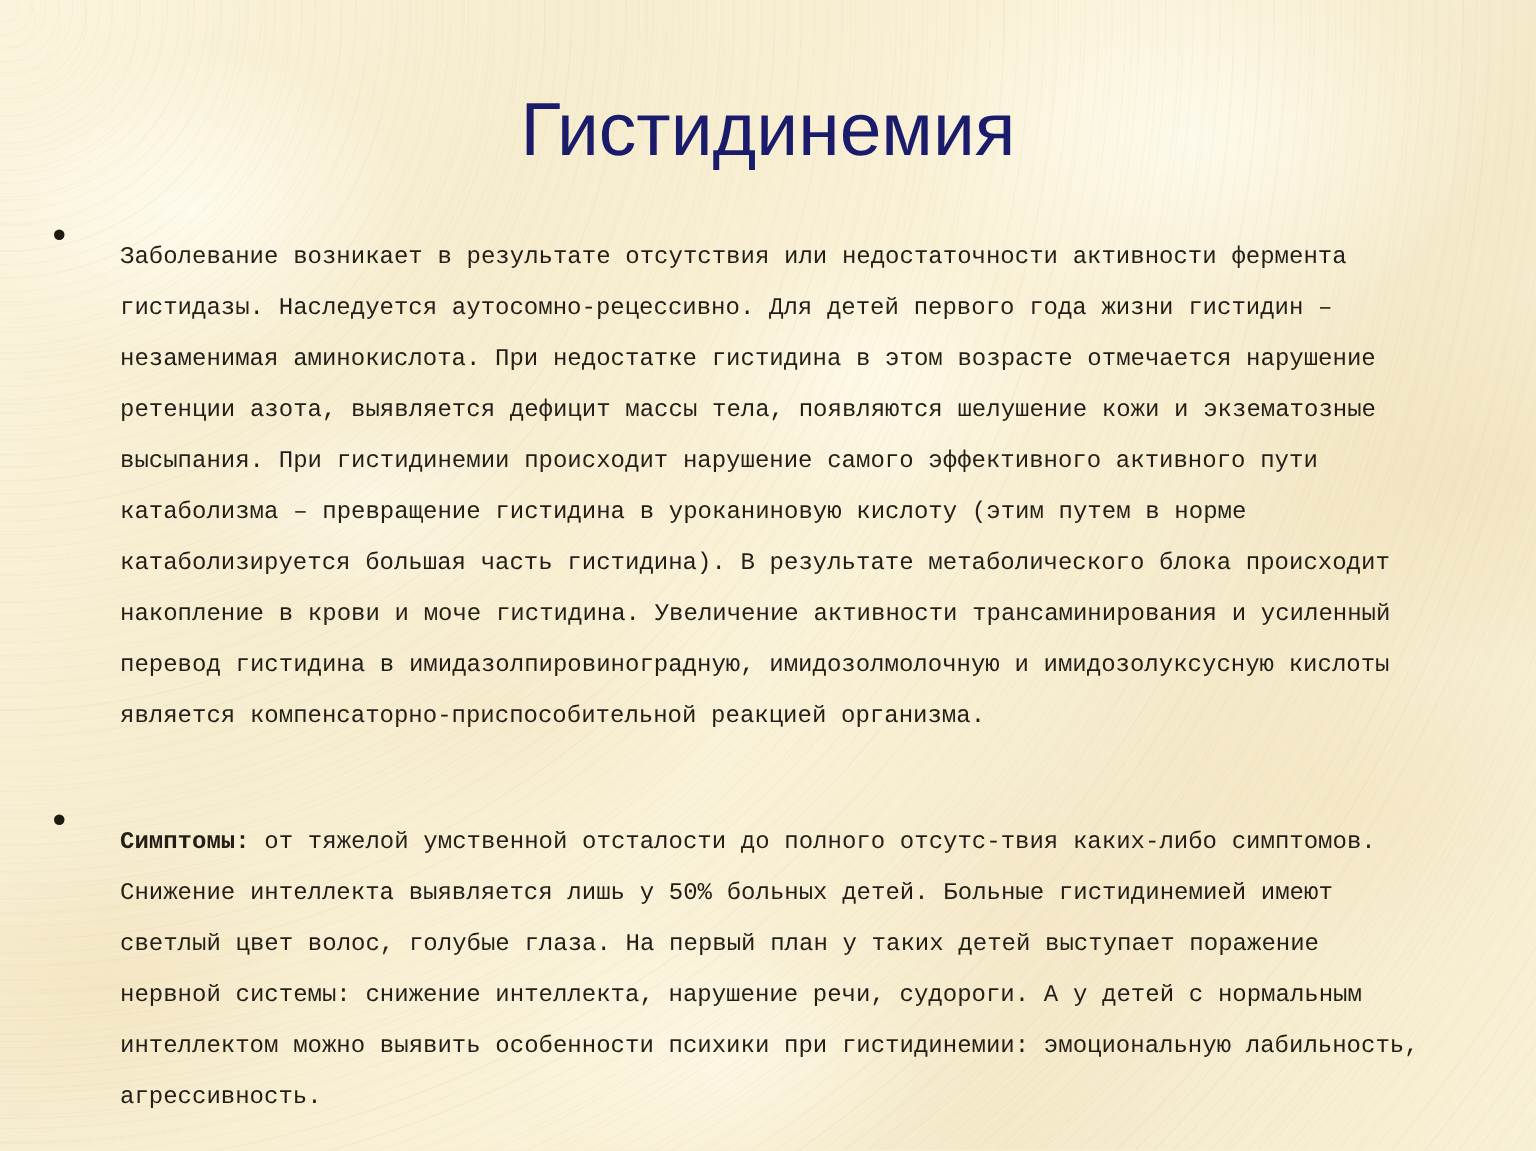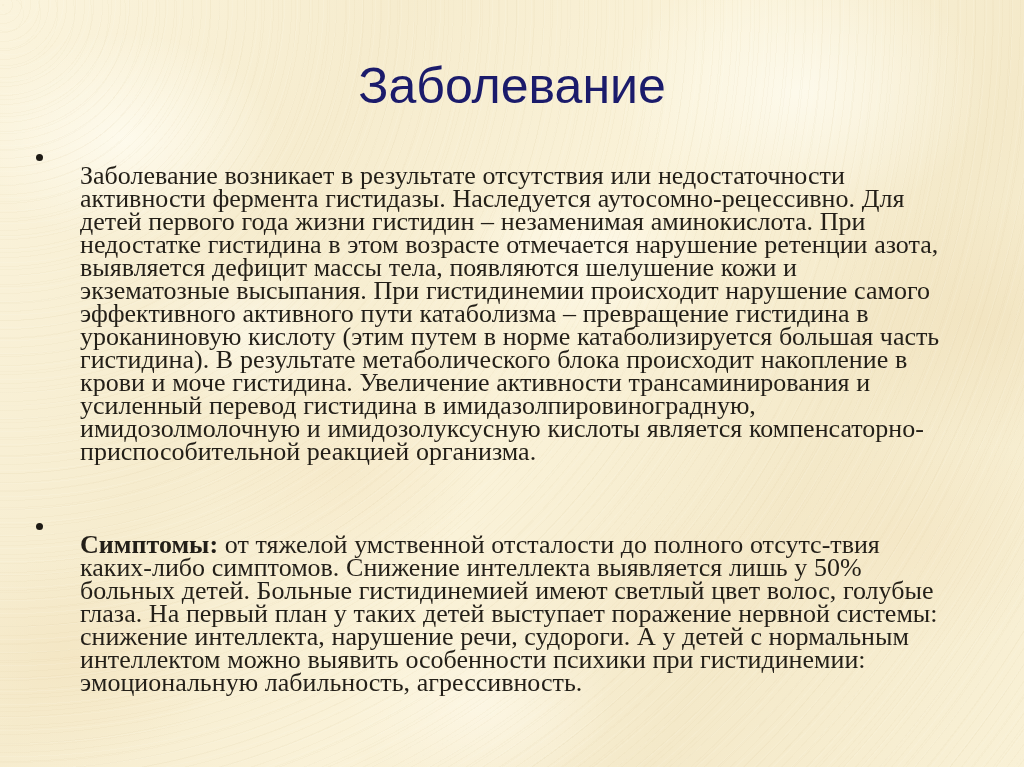--- a/index.html
+++ b/index.html
@@ -89,39 +89,39 @@
   .dot {
     display: inline-block;
     width: 7px;
     height: 7px;
     border-radius: 50%;
     background: #1d1a14;
   }
 
   .bullet-text {
     flex: 1 1 auto;
-    font-family: Liberation Serif, serif;
-    font-size: 26px;
-    line-height: 23px;
+    font-family: Liberation Mono, monospace;
+    font-size: 16px;
+    line-height: 34px;
     color: #231f18;
     text-align: left;
     word-spacing: 0.2px;
   }
   .bullet-text .lead {
     font-weight: bold;
   }
 </style>
 </head>
 <body>
 
 <div class="slide">
   <div class="grain"></div>
 
   <div class="title-wrap">
-    <h1 class="slide-title">Заболевание</h1>
+    <h1 class="slide-title">Гистидинемия</h1>
   </div>
 
   <div class="content">
 
     <div class="bullet-row">
       <div class="bullet-marker">
         <span class="dot"></span>
       </div>
       <p class="bullet-text">
         <span>Заболевание возникает в результате отсутствия или недостаточности активности фермента гистидазы. Наследуется аутосомно-рецессивно. Для детей первого года жизни гистидин – незаменимая аминокислота. При недостатке гистидина в этом возрасте отмечается нарушение ретенции азота, выявляется дефицит массы тела, появляются шелушение кожи и экзематозные высыпания. При гистидинемии происходит нарушение самого эффективного активного пути катаболизма – превращение гистидина в уроканиновую кислоту (этим путем в норме катаболизируется большая часть гистидина). В результате метаболического блока происходит накопление в крови и моче гистидина. Увеличение активности трансаминирования и усиленный перевод гистидина в имидазолпировиноградную, имидозолмолочную и имидозолуксусную кислоты является компенсаторно-приспособительной реакцией организма.</span>

